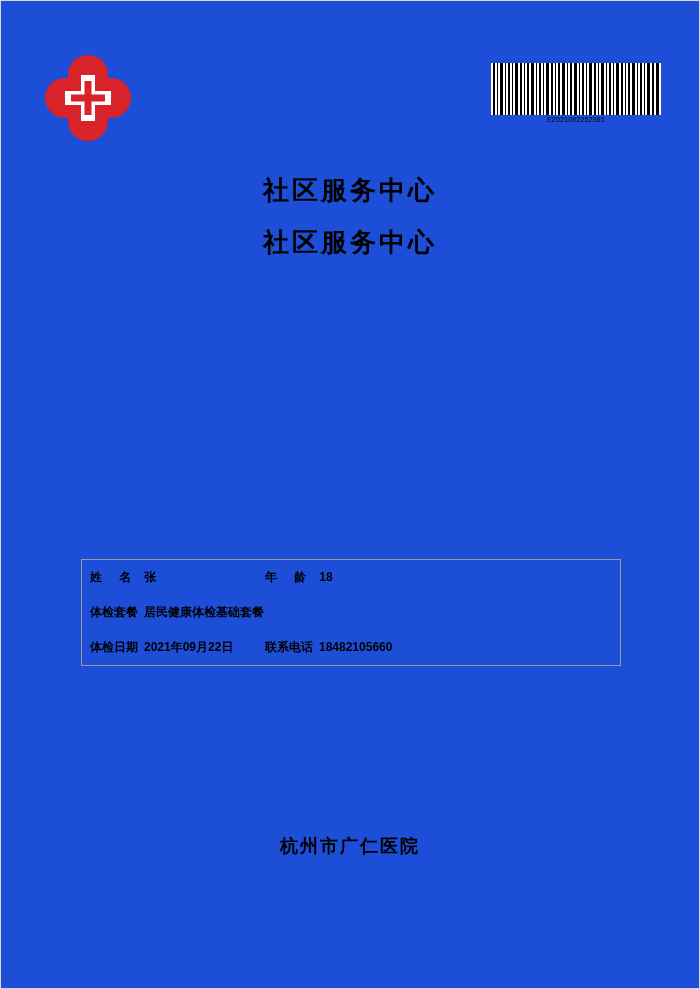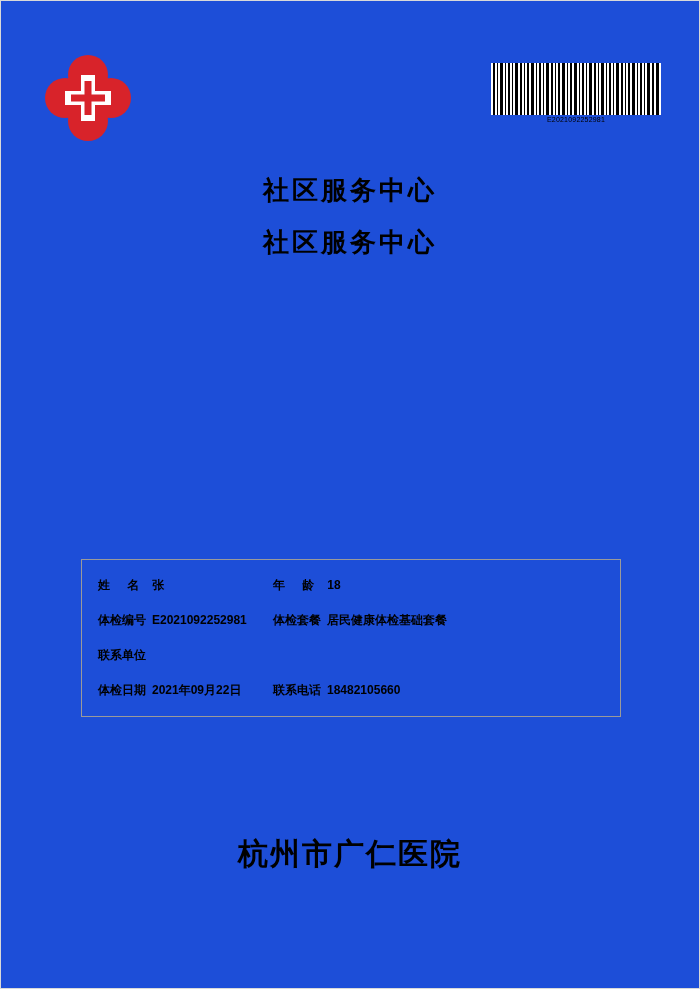--- a/index.html
+++ b/index.html
@@ -67,21 +67,21 @@
   }
 
   
   .info-box {
     position: absolute;
     left: 80px;
     top: 558px;
     width: 540px;
     border: 1px solid #9a9a9a;
     box-sizing: border-box;
-    padding: 8px;
+    padding: 0;
   }
   .info-row {
     display: flex;
     align-items: center;
     height: 35px;
     padding-left: 8px;
     font-size: 12px;
   }
   .info-row .cell {
     display: flex;
@@ -105,21 +105,21 @@
   .c3 { width: auto; }
   .c2b { width: auto; text-align: center; }
 
   
   .footer-hospital {
     position: absolute;
     top: 833px;
     left: 0;
     width: 100%;
     text-align: center;
-    font-size: 30px;
+    font-size: 18px;
     font-weight: bold;
     letter-spacing: 2px;
   }
 </style>
 </head>
 <body>
 
 <div class="page">
 
   <div class="logo">
@@ -206,36 +206,26 @@
         <span class="lbl lbl-spaced">姓  名</span>
         <span class="val">张</span>
       </div>
       <div class="cell c3">
         <span class="lbl lbl-spaced">年  龄</span>
         <span class="val">18</span>
       </div>
     </div>
 
     <div class="info-row">
-      <div class="cell c1">
-        <span class="lbl">体检编号</span>
-        <span class="val">E2021092252981</span>
-      </div>
       <div class="cell c2b">
         <span class="lbl">体检套餐</span>
         <span class="val">居民健康体检基础套餐</span>
       </div>
     </div>
 
-    <div class="info-row">
-      <div class="cell c1">
-        <span class="lbl">联系单位</span>
-        <span class="val"></span>
-      </div>
-    </div>
 
     <div class="info-row">
       <div class="cell c1">
         <span class="lbl">体检日期</span>
         <span class="val">2021年09月22日</span>
       </div>
       <div class="cell c2b">
         <span class="lbl">联系电话</span>
         <span class="val">18482105660</span>
       </div>

